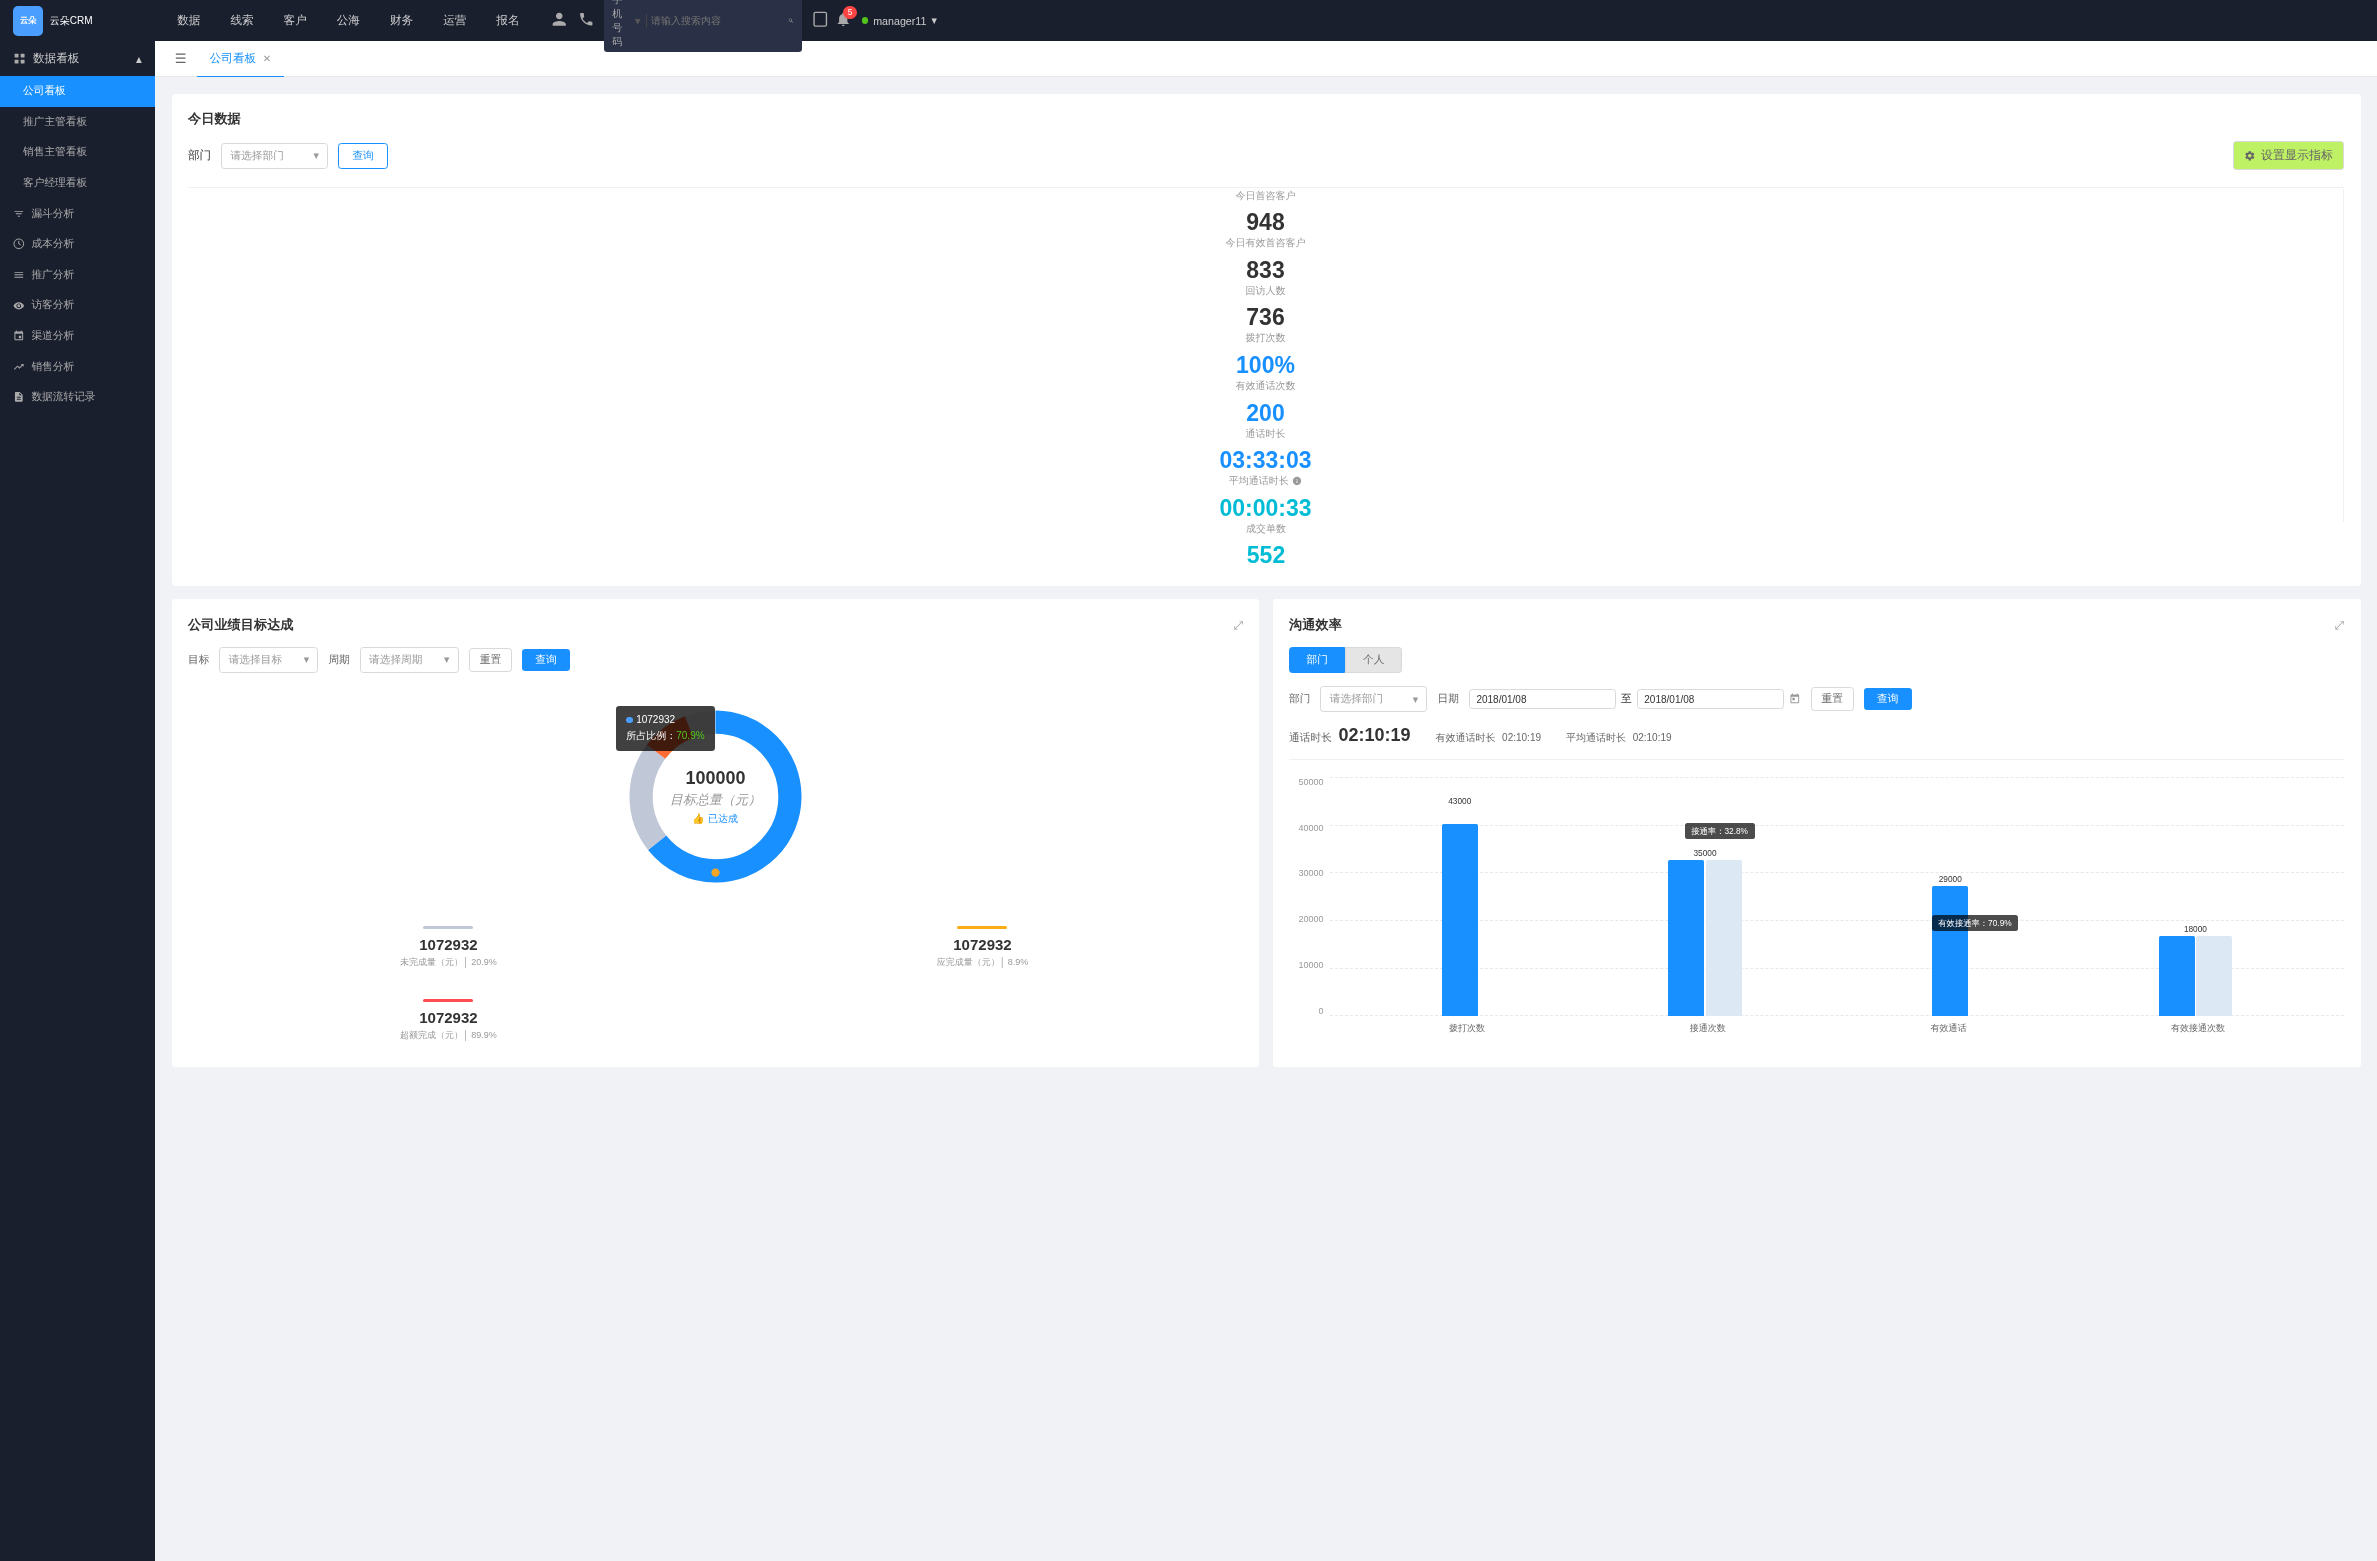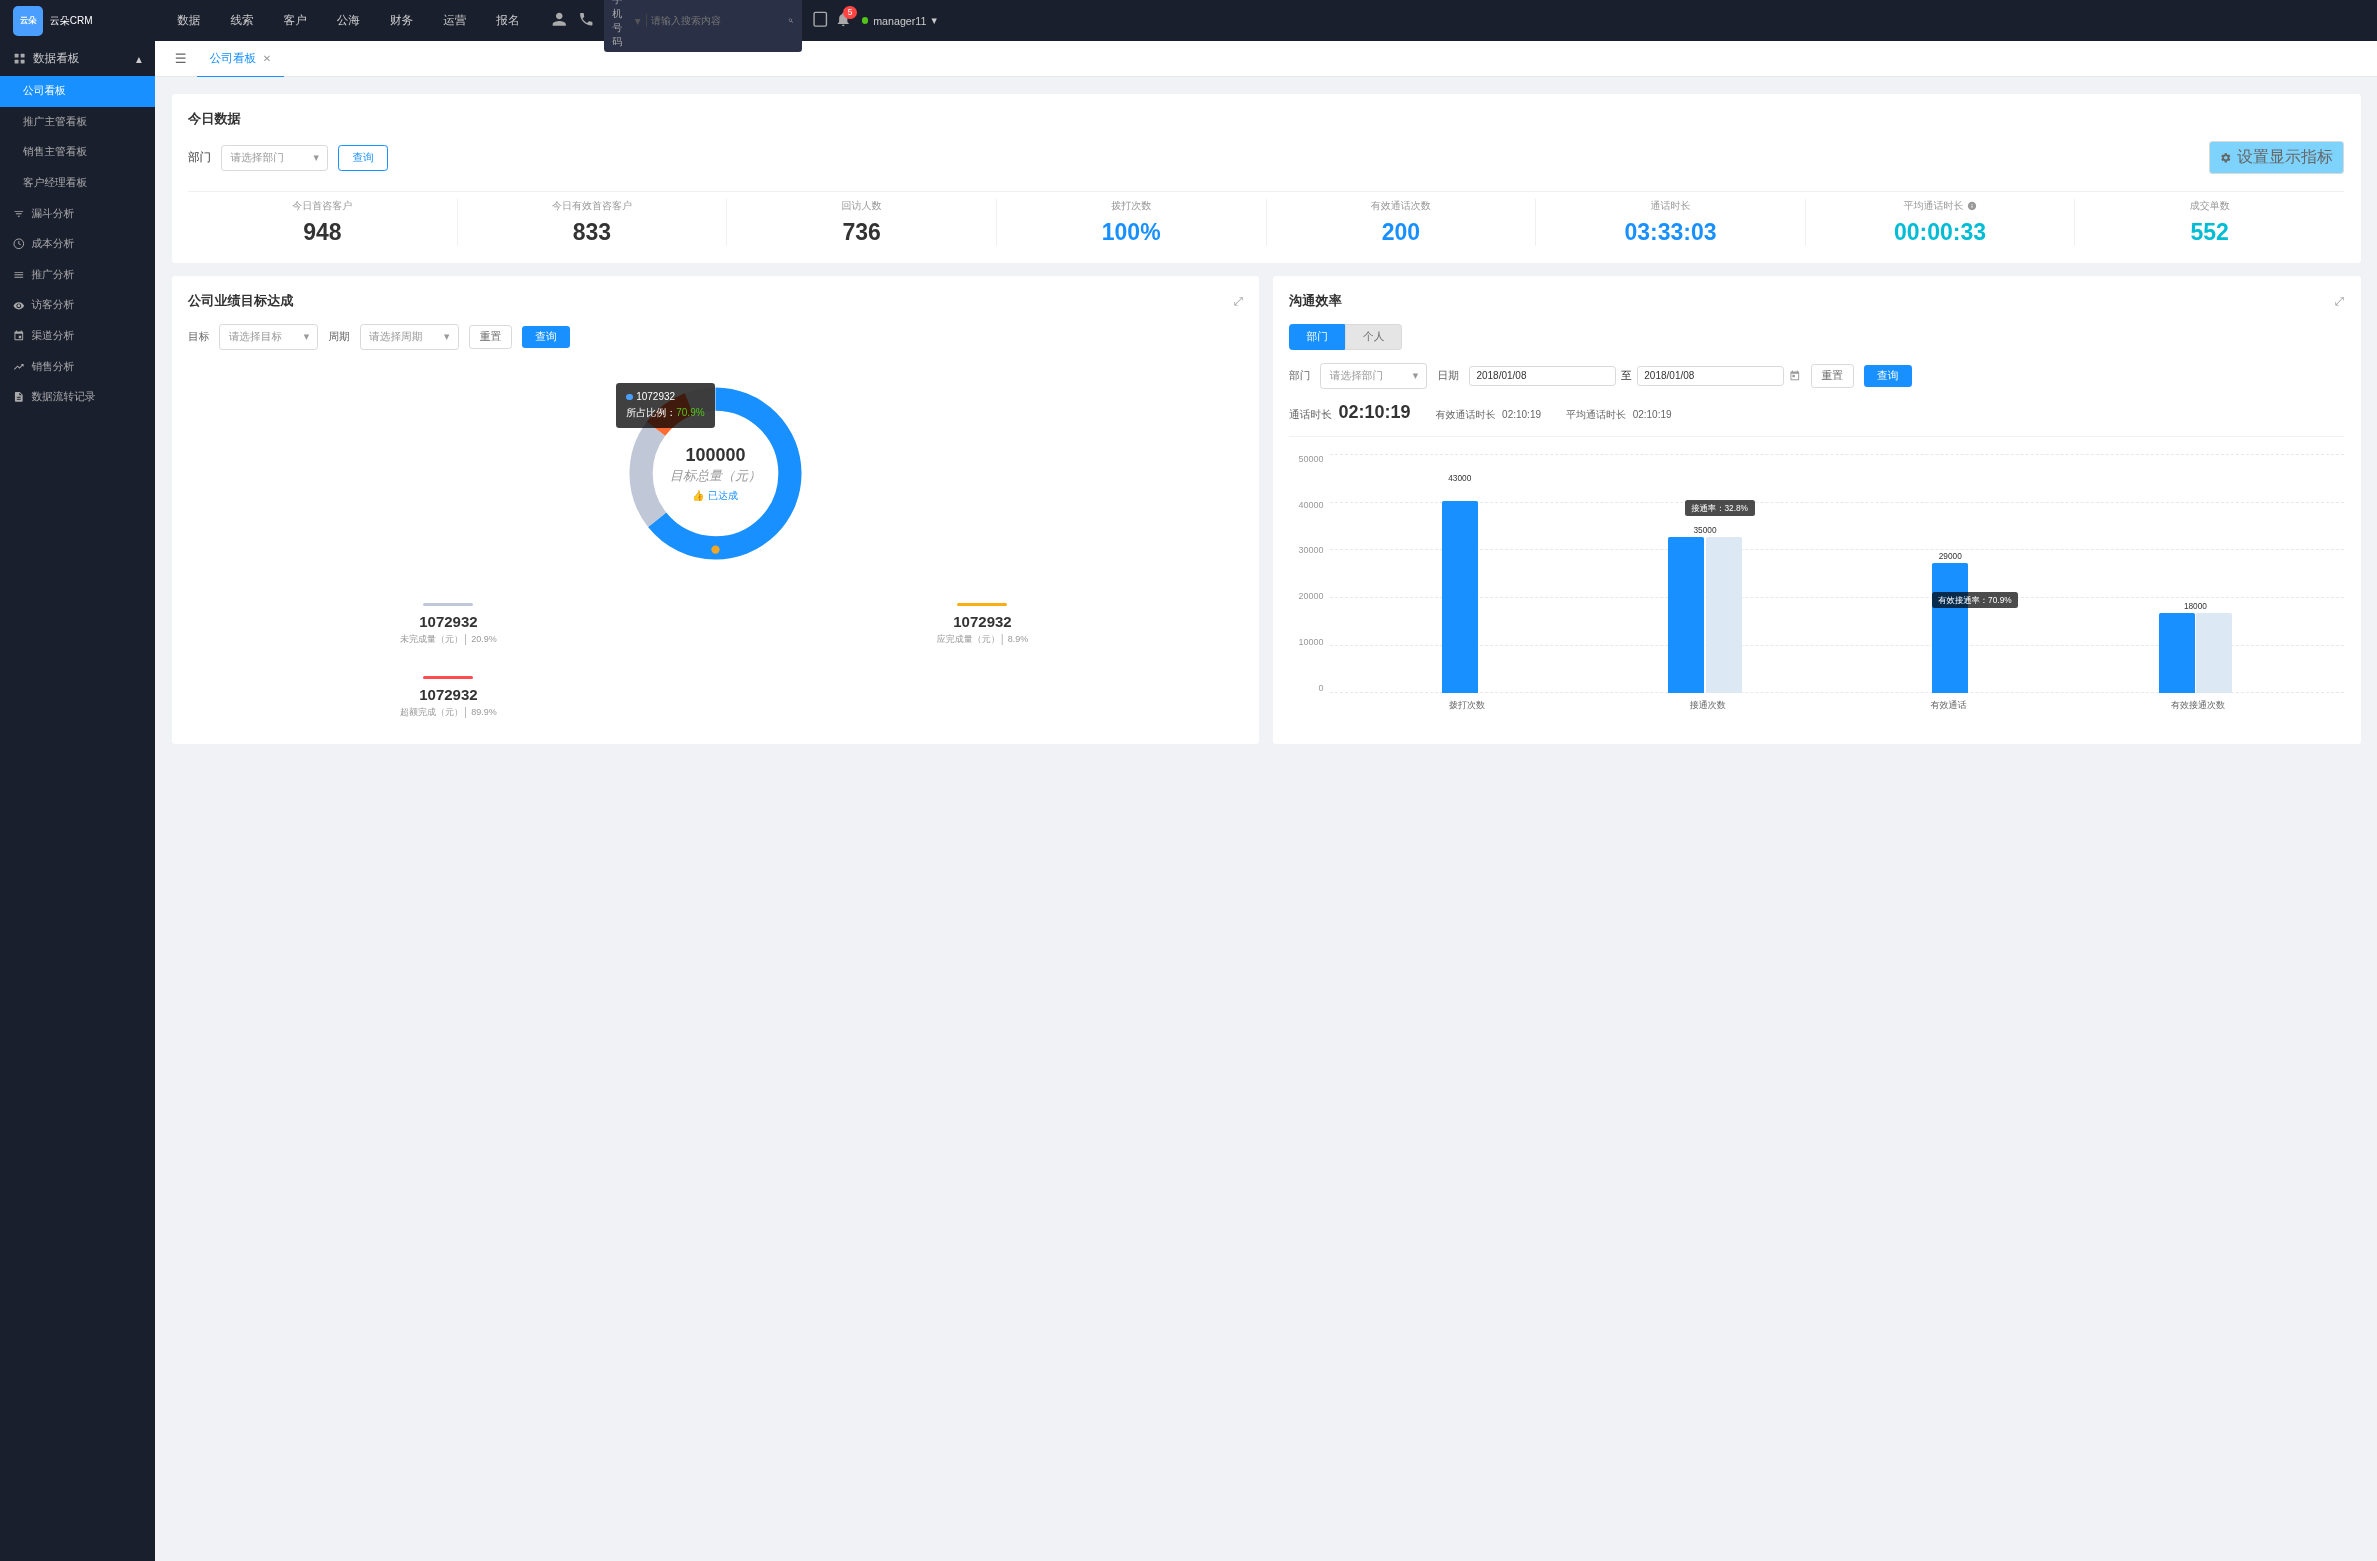--- a/index.html
+++ b/index.html
@@ -233,38 +233,39 @@
     .query-btn {
       background: white;
       border: 0.8px solid #1890ff;
       color: #1890ff;
       border-radius: 3.3px;
       padding: 5px 13.2px;
       cursor: pointer;
       font-size: 10.7px;
     }
     .settings-btn {
-      background: #7dd3fc;
+      background: #bef264;
       border: 0.8px solid #d9d9d9;
       color: #666;
       border-radius: 3.3px;
       padding: 5px 10px;
       cursor: pointer;
-      font-size: 16px;
+      font-size: 12px;
       display: flex;
       align-items: center;
       gap: 5px;
     }
 
     
     .metrics-row {
       display: flex;
       gap: 0;
       border-top: 0.8px solid #f0f0f0;
-      padding-top: 7px;
+      padding-top: 1px;
+      flex-direction: column;
     }
     .metric-item {
       flex: 1;
       text-align: center;
       border-right: 0.8px solid #f0f0f0;
       padding: 0 8.3px;
     }
     .metric-item:last-child { border-right: none; }
     .metric-label {
       font-size: 10px;

